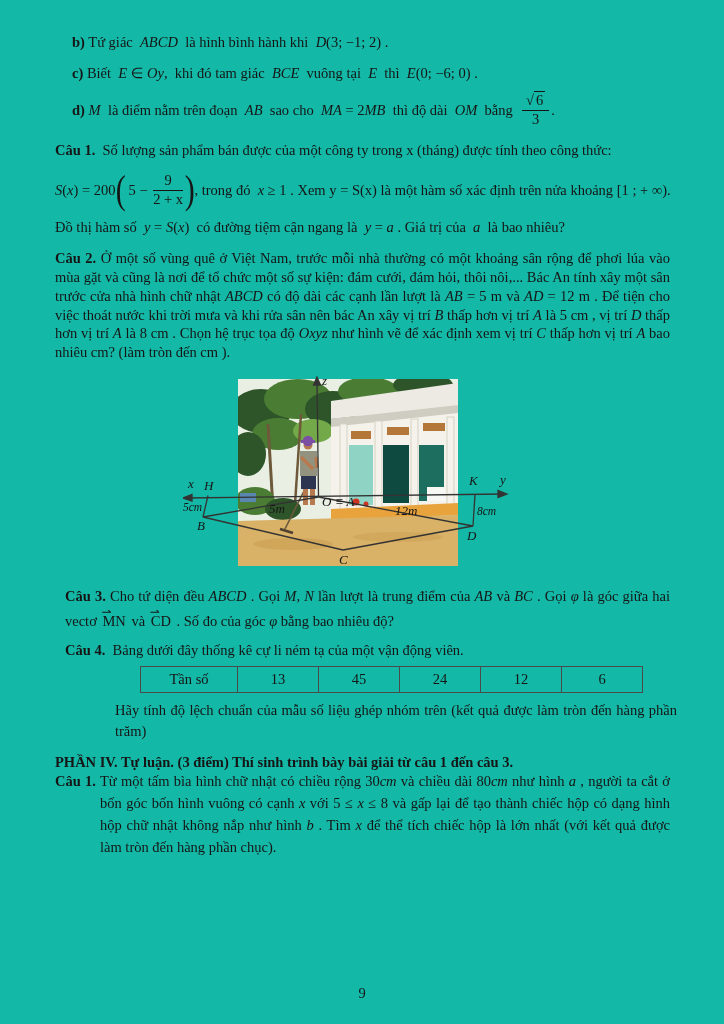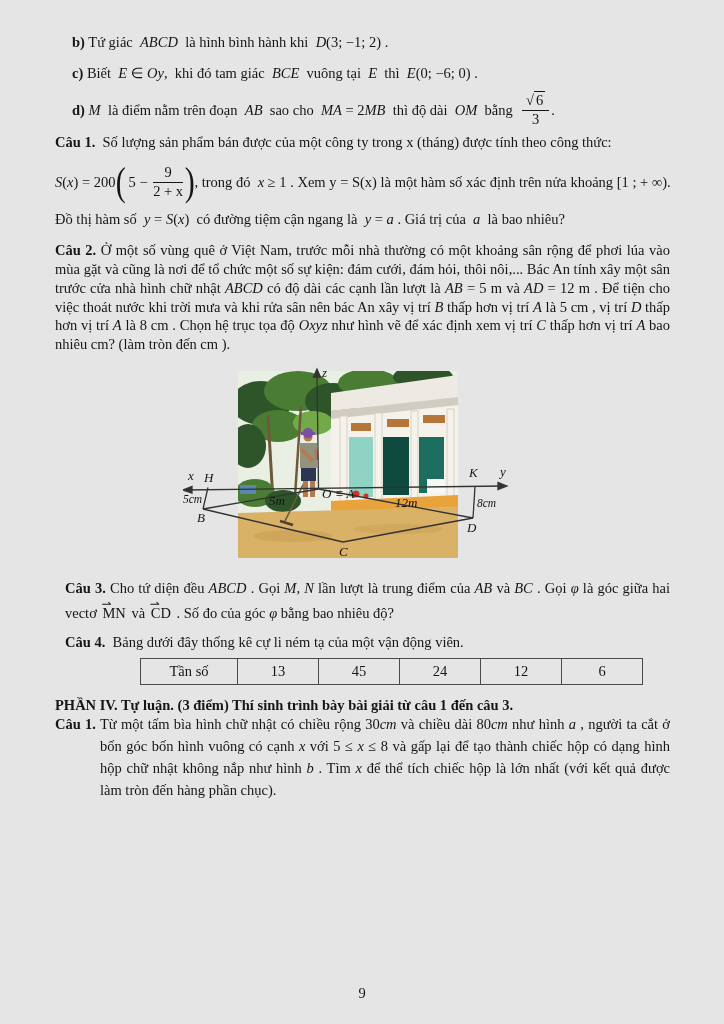--- a/index.html
+++ b/index.html
@@ -1,33 +1,33 @@
 <!DOCTYPE html>
 <html><head>
 <meta charset="utf-8">
 <style>
   html,body{margin:0;padding:0;background:#888;}
   .page{
-    width:724px;height:1024px;position:relative;background:#e5e5e5;
+    width:724px;height:1024px;position:relative;background:#14b8a6;
     color:#151515;font-family:"Liberation Serif", serif;font-size:14.5px;
     margin:0 auto;overflow:hidden;
   }
   .content{padding:34px 54px 0 55px;}
   .line{white-space:pre;}
   .bseg{font-weight:bold;}
   .mseg{font-style:italic;}
   .tseg{}
   .item{margin-left:17px;}
   .mt-b{margin-top:0;}
   .mt-c{margin-top:14px;}
   .mt-d{margin-top:8px;}
   .flexline{display:flex;align-items:center;white-space:pre;}
   .item-d{height:40px;}
   .heading{margin-top:11px;}
-  .cau1-intro{margin-top:4px;}
+  .cau1-intro{margin-top:12px;}
   .formula{margin-top:5px;height:52px;display:flex;align-items:center;white-space:pre;}
   .dothi{margin-top:3px;}
   .para{ text-align:justify;line-height:1.3;}
   .cau2{margin-top:13px;}
   .figure{margin-top:7px;margin-left:128px;width:362px;height:206px;position:relative;}
   .cau3{margin-top:9px;margin-left:10px;line-height:1.7;}
   .cau4{margin-top:9px;margin-left:10px;}
   table.freq{border-collapse:collapse;margin-top:7px;margin-left:85px;}
   table.freq td{
     border:1.2px solid #4a4a4a;text-align:center;height:25px;
@@ -173,19 +173,20 @@
             <td class="c0">Tần số</td>
             <td>13</td>
             <td>45</td>
             <td>24</td>
             <td>12</td>
             <td>6</td>
           </tr>
         </tbody>
     </table>
 
+    <div class="para hay"><span class="tseg">Hãy tính độ lệch chuẩn của mẫu số liệu ghép nhóm trên (kết quả được làm tròn đến hàng phần trăm)</span></div>
 
     <div class="line phan4"><span class="bseg">PHẦN IV. Tự luận. (3 điểm) Thí sinh trình bày bài giải từ câu 1 đến câu 3.</span></div>
     <div class="para cau1iv"><span class="bseg">Câu 1.</span><span class="tseg"> Từ một tấm bìa hình chữ nhật có chiều rộng  30</span><span class="mseg">cm</span><span class="tseg">  và chiều dài  80</span><span class="mseg">cm</span><span class="tseg">  như hình  </span><span class="mseg">a</span><span class="tseg"> , người ta cắt ở bốn góc bốn hình vuông có cạnh  </span><span class="mseg">x</span><span class="tseg">  với  5 ≤ </span><span class="mseg">x</span><span class="tseg"> ≤ 8  và gấp lại để tạo thành chiếc hộp có dạng hình hộp chữ nhật không nắp như hình  </span><span class="mseg">b</span><span class="tseg"> . Tìm  </span><span class="mseg">x</span><span class="tseg">  để thể tích chiếc hộp là lớn nhất (với kết quả được làm tròn đến hàng phần chục).</span></div>
 
   </div>
   <div class="pageno">9</div>
 </div>
 
 </body></html>

